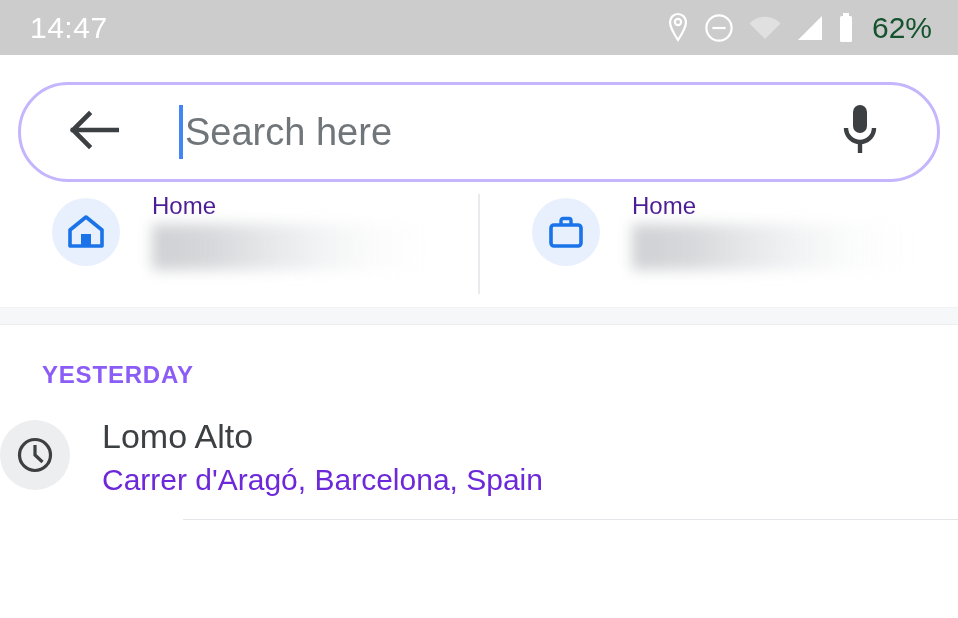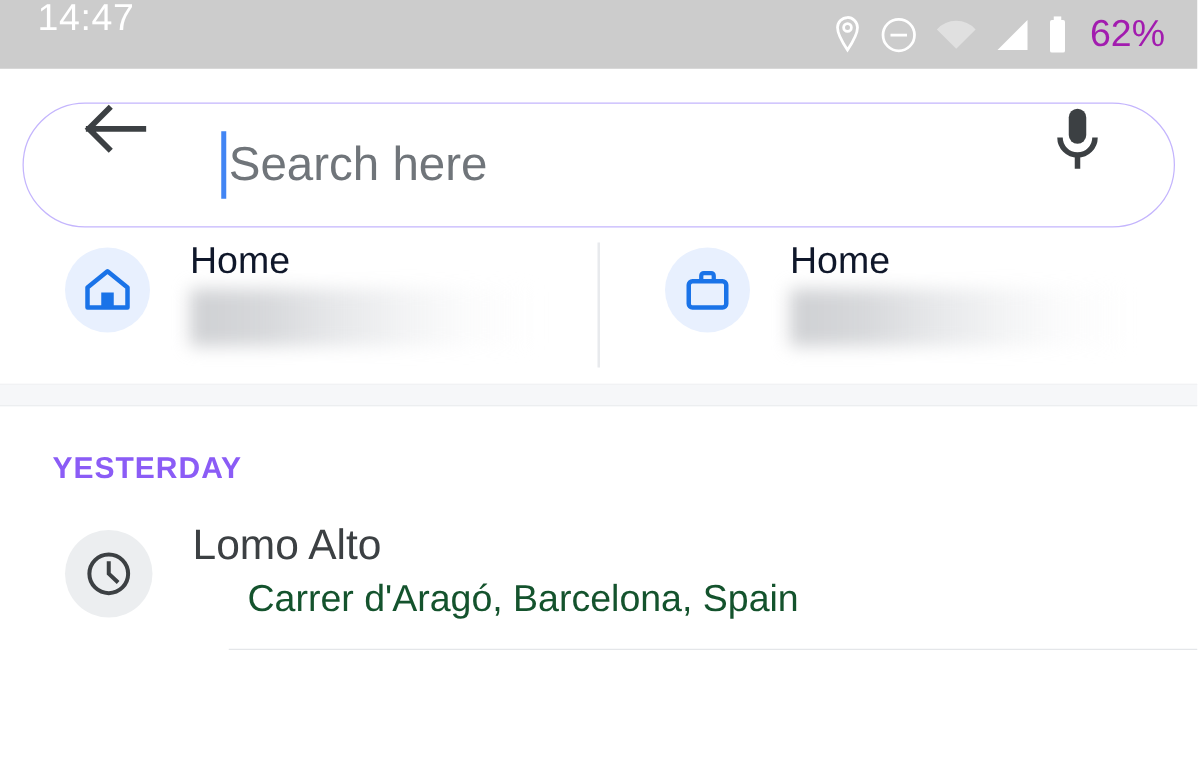--- a/index.html
+++ b/index.html
@@ -13,54 +13,55 @@
     font-family: "Liberation Sans", sans-serif;
     overflow: hidden;
     position: relative;
   }
 
   
   .status-bar {
     height: 55px;
     background: #cccccc;
     display: flex;
+    align-items: center;
     justify-content: space-between;
     padding: 0 26px 0 30px;
     box-sizing: border-box;
   }
   .status-time {
     color: #ffffff;
     font-size: 30px;
     letter-spacing: 0.5px;
     line-height: 1;
   }
   .status-icons {
     display: flex;
     align-items: center;
     gap: 14px;
   }
   .status-icons svg { display: block; }
   .battery-pct {
-    color: #a21caf;
+    color: #14532d;
     font-size: 30px;
     line-height: 1;
     margin-left: 4px;
   }
 
   
   .search-wrap {
     padding: 27px 18px 0 18px;
   }
   .search-bar {
     height: 100px;
-    border: 1px solid #c4b5fd;
+    border: 3px solid #c4b5fd;
     border-radius: 52px;
     background: #ffffff;
     display: flex;
-    align-items: flex-start;
+    align-items: center;
     box-sizing: border-box;
     padding: 0 30px 0 46px;
   }
   .back-icon { flex: 0 0 auto; display: block; }
   .search-field {
     flex: 1 1 auto;
     display: flex;
     align-items: center;
     margin-left: 60px;
     height: 100%;
@@ -108,22 +109,22 @@
     flex: 0 0 auto;
     margin-top: 6px;
   }
   .shortcut-text {
     margin-left: 32px;
     padding-top: 0px;
     min-width: 0;
     flex: 1 1 auto;
   }
   .shortcut-label {
-    font-size: 30px;
-    color: #0f172a;
+    font-size: 24px;
+    color: #4c1d95;
     line-height: 1.15;
     white-space: nowrap;
   }
   .blur-line {
     height: 46px;
     margin-top: 4px;
     border-radius: 3px;
     background: linear-gradient(90deg,
         rgba(190,192,196,0.75) 0%,
         rgba(198,200,204,0.70) 22%,
@@ -158,22 +159,21 @@
     font-size: 24px;
     font-weight: bold;
     color: #8b5cf6;
     letter-spacing: 0.8px;
     padding: 38px 0 0 42px;
     line-height: 1;
   }
   .history-list { margin-top: 30px; }
   .history-item {
     display: flex;
-    align-items: center;
-    padding-left: 52px;
+    align-items: flex-start;
   }
   .history-icon-circle {
     width: 70px;
     height: 70px;
     border-radius: 50%;
     background: #eceef0;
     display: flex;
     align-items: center;
     justify-content: center;
     flex: 0 0 auto;
@@ -185,25 +185,24 @@
     min-width: 0;
   }
   .history-title {
     font-size: 34px;
     color: #3c4043;
     line-height: 1.15;
     white-space: nowrap;
   }
   .history-sub {
     font-size: 30px;
-    color: #14532d;
+    color: #6d28d9;
     line-height: 1.2;
     margin-top: 6px;
     white-space: nowrap;
-    margin-left: 44px;
   }
   .row-divider {
     height: 1px;
     background: #e4e6e9;
     margin: 21px 0 0 183px;
   }
 </style>
 </head>
 <body>
 

